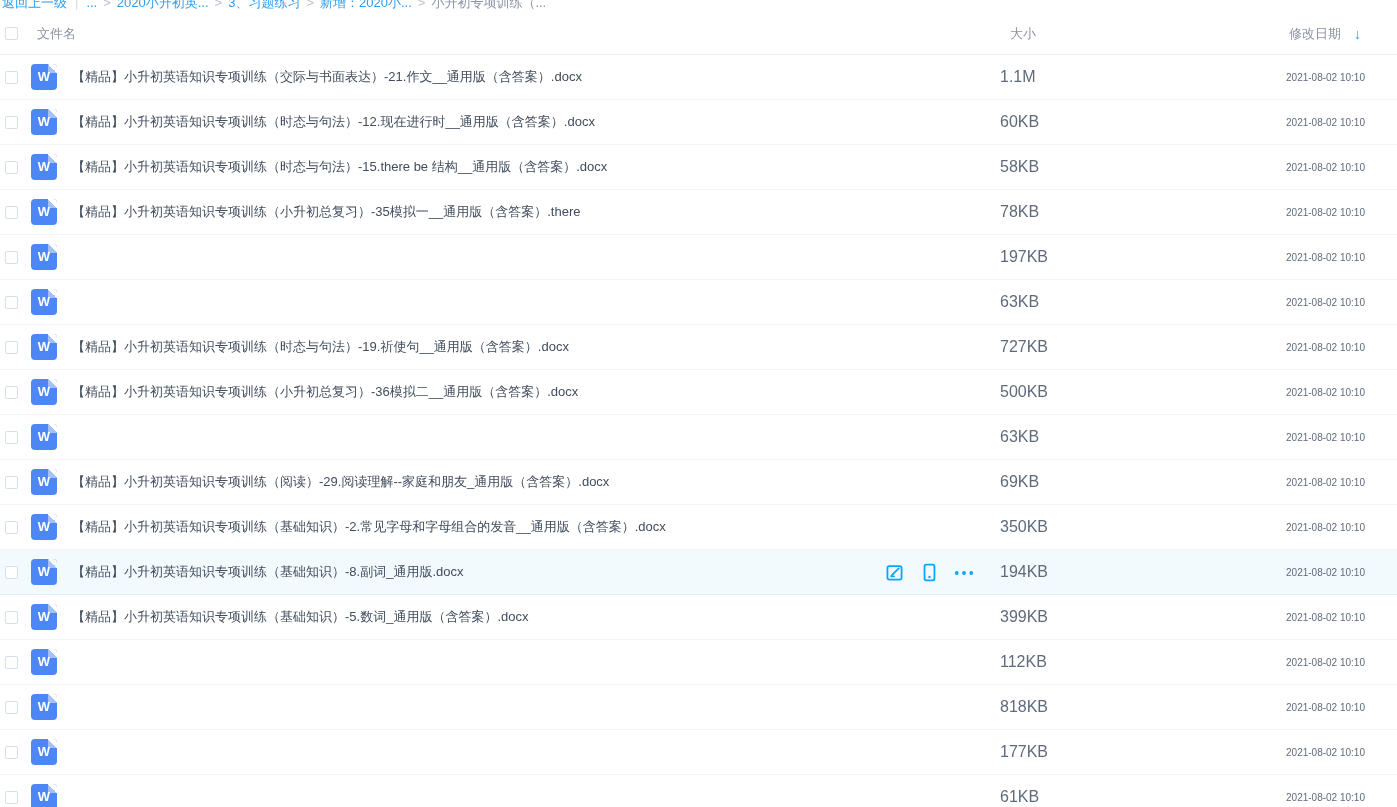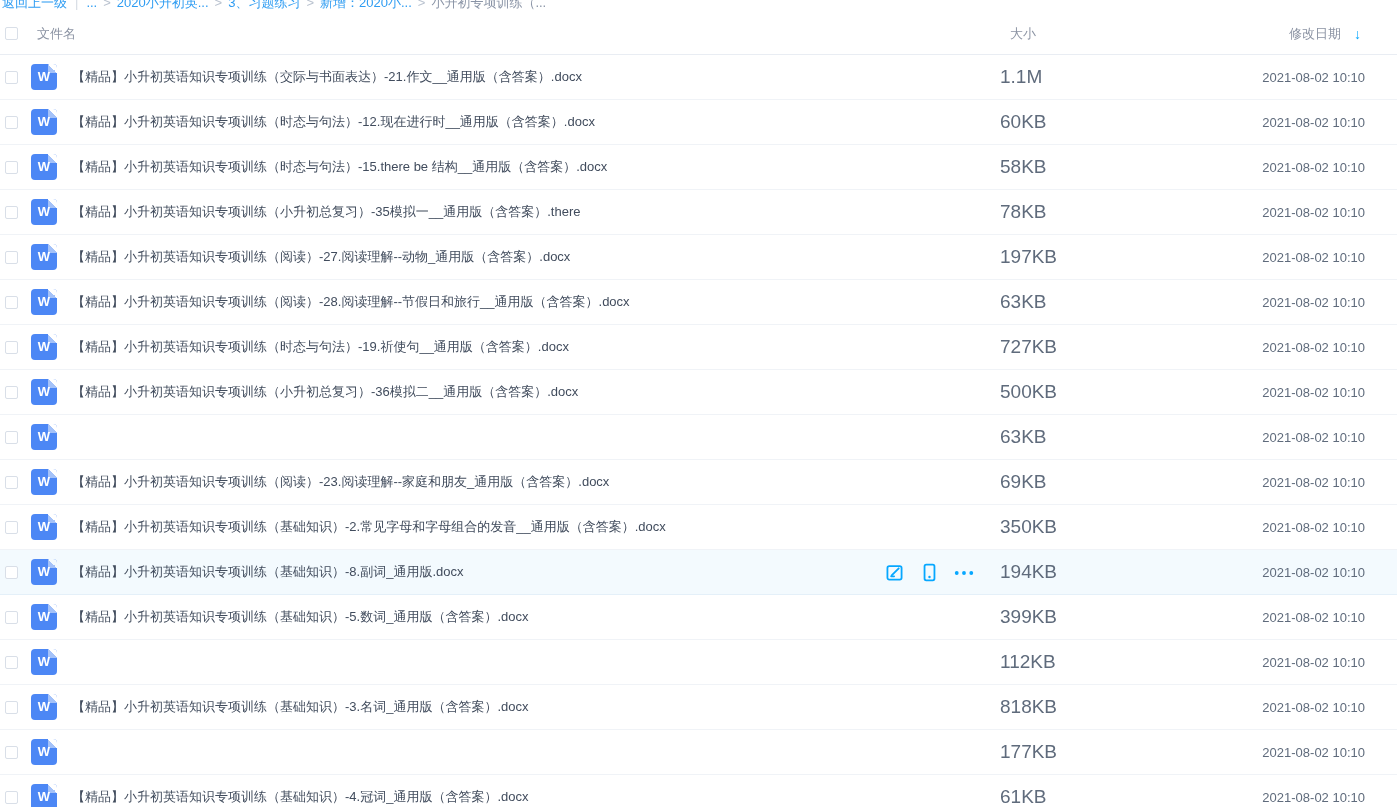--- a/index.html
+++ b/index.html
@@ -35,23 +35,23 @@
   .row.hover { background:var(--hover-row-bg); --rowbg:var(--hover-row-bg); border-bottom-color:#e4f0f9; }
   .wicon { position:absolute; left:31px; top:9px; width:26px; height:26px;
     background:var(--word-icon-blue); border-radius:4px; }
   .wletter { position:absolute; inset:0; color:#fff; font-size:13px; font-weight:bold;
     text-align:center; line-height:26px; }
   .notch { position:absolute; top:0; right:0; width:9px; height:9px; border-radius:0 4px 0 0;
     background:linear-gradient(225deg, var(--rowbg) 0 50%, var(--word-icon-fold) 50% 100%); }
   .fname { position:absolute; left:72px; top:50%; transform:translateY(-50%);
     font-size:13px; color:var(--filename-text); white-space:nowrap; cursor:pointer; }
   .fsize { position:absolute; left:1000px; top:50%; transform:translateY(-50%);
-    font-size:19px; color:var(--meta-text); }
+    font-size:16px; color:var(--meta-text); }
   .fdate { position:absolute; right:32px; top:50%; transform:translateY(-50%);
-    font-size:13px; color:var(--meta-text); }
+    font-size:10px; color:var(--meta-text); }
 
   
   .actions { position:absolute; left:884px; top:0; height:45px; display:flex; align-items:center; gap:15px; }
   .act { width:20px; height:20px; display:flex; align-items:center; justify-content:center;
     color:var(--action-blue); cursor:pointer; }
   .act svg { display:block; }
 </style>
 </head>
 <body>
 
@@ -111,31 +111,29 @@
     <span class="fname">【精品】小升初英语知识专项训练（小升初总复习）-35模拟一__通用版（含答案）.there</span>
     <span class="fsize">78KB</span>
     <span class="fdate">2021-08-02 10:10</span>
   </div>
       <div class="row">
     <span class="cb"></span>
     <span class="wicon">
       <span class="notch"></span>
       <span class="wletter">W</span>
     </span>
-    <span class="fname">【精品】小升初英语知识专项训练（阅读）-27.阅读理解--动物_通用版（含答案）.docx</span>
     <span class="fsize">197KB</span>
     <span class="fdate">2021-08-02 10:10</span>
   </div>
       <div class="row">
     <span class="cb"></span>
     <span class="wicon">
       <span class="notch"></span>
       <span class="wletter">W</span>
     </span>
-    <span class="fname">【精品】小升初英语知识专项训练（阅读）-28.阅读理解--节假日和旅行__通用版（含答案）.docx</span>
     <span class="fsize">63KB</span>
     <span class="fdate">2021-08-02 10:10</span>
   </div>
       <div class="row">
     <span class="cb"></span>
     <span class="wicon">
       <span class="notch"></span>
       <span class="wletter">W</span>
     </span>
     <span class="fname">【精品】小升初英语知识专项训练（时态与句法）-19.祈使句__通用版（含答案）.docx</span>
@@ -160,21 +158,21 @@
     </span>
     <span class="fsize">63KB</span>
     <span class="fdate">2021-08-02 10:10</span>
   </div>
       <div class="row">
     <span class="cb"></span>
     <span class="wicon">
       <span class="notch"></span>
       <span class="wletter">W</span>
     </span>
-    <span class="fname">【精品】小升初英语知识专项训练（阅读）-23.阅读理解--家庭和朋友_通用版（含答案）.docx</span>
+    <span class="fname">【精品】小升初英语知识专项训练（阅读）-29.阅读理解--家庭和朋友_通用版（含答案）.docx</span>
     <span class="fsize">69KB</span>
     <span class="fdate">2021-08-02 10:10</span>
   </div>
       <div class="row">
     <span class="cb"></span>
     <span class="wicon">
       <span class="notch"></span>
       <span class="wletter">W</span>
     </span>
     <span class="fname">【精品】小升初英语知识专项训练（基础知识）-2.常见字母和字母组合的发音__通用版（含答案）.docx</span>
@@ -231,38 +229,36 @@
     </span>
     <span class="fsize">112KB</span>
     <span class="fdate">2021-08-02 10:10</span>
   </div>
       <div class="row">
     <span class="cb"></span>
     <span class="wicon">
       <span class="notch"></span>
       <span class="wletter">W</span>
     </span>
-    <span class="fname">【精品】小升初英语知识专项训练（基础知识）-3.名词_通用版（含答案）.docx</span>
     <span class="fsize">818KB</span>
     <span class="fdate">2021-08-02 10:10</span>
   </div>
       <div class="row">
     <span class="cb"></span>
     <span class="wicon">
       <span class="notch"></span>
       <span class="wletter">W</span>
     </span>
     <span class="fsize">177KB</span>
     <span class="fdate">2021-08-02 10:10</span>
   </div>
       <div class="row">
     <span class="cb"></span>
     <span class="wicon">
       <span class="notch"></span>
       <span class="wletter">W</span>
     </span>
-    <span class="fname">【精品】小升初英语知识专项训练（基础知识）-4.冠词_通用版（含答案）.docx</span>
     <span class="fsize">61KB</span>
     <span class="fdate">2021-08-02 10:10</span>
   </div>
     </div>
 
 </div>
 
 </body></html>

